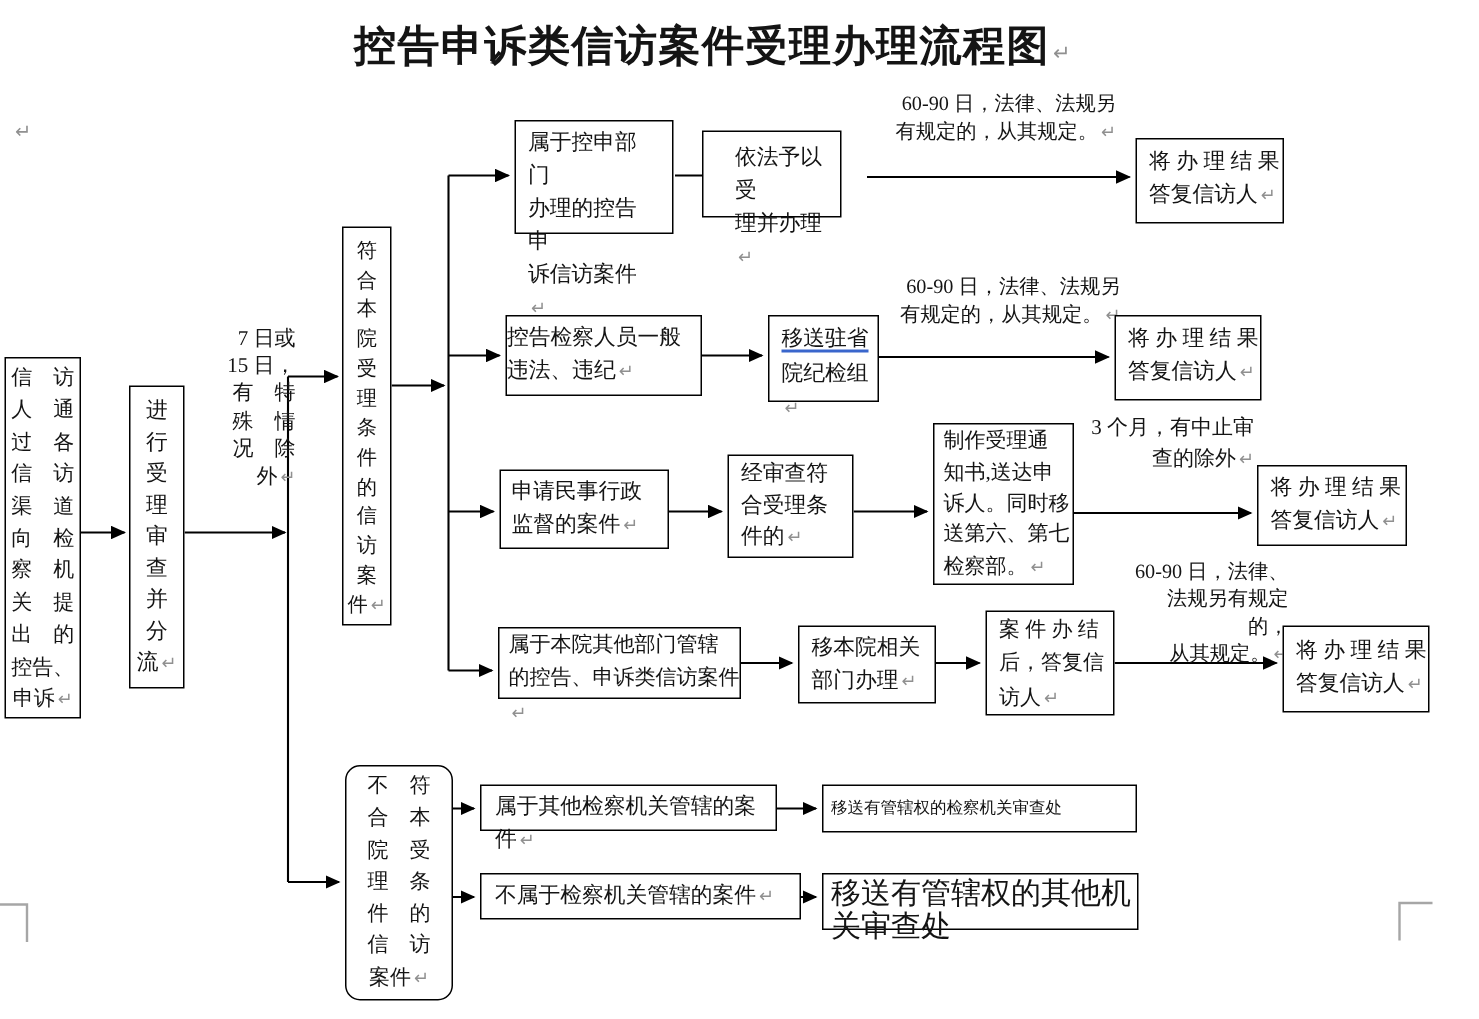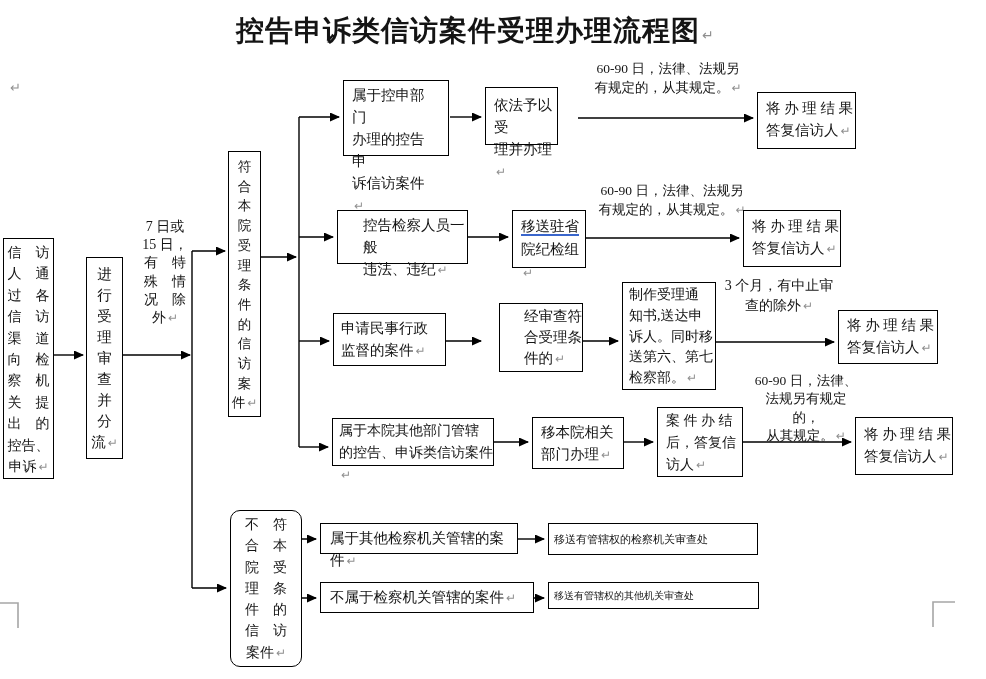--- a/index.html
+++ b/index.html
@@ -34,21 +34,21 @@
     line-height:22px;
     white-space:pre-line;
     text-align:left;
   }
   .lbl{
     position:absolute;
     box-sizing:border-box;
     font-size:13.5px;
     line-height:18.5px;
     white-space:pre-line;
-    text-align:center;
+    text-align:right;
   }
   .vert{text-align:center;}
   .ret{
     color:var(--mark);
     font-size:12px;
     margin-left:2px;
     white-space:nowrap;
   }
   .pilcrow{
     position:absolute;left:10px;top:80px;
@@ -156,38 +156,38 @@
 合　本
 院　受
 理　条
 件　的
 信　访
 案件</span><span class="ret">↵</span></div>
 
   <div class="node" style="left:343px;top:80px;width:106px;height:76px;padding:3px 16px 0 8px;"><span>属于控申部门
 办理的控告申
 诉信访案件</span><span class="ret">↵</span></div>
-  <div class="node" style="left:485px;top:87px;width:73px;height:58px;padding:6px 0 0 8px;"><span>依法予以受
+  <div class="node" style="left:468px;top:87px;width:93px;height:58px;padding:6px 0 0 21px;"><span>依法予以受
 理并办理</span><span class="ret">↵</span></div>
   <div class="lbl" style="left:592px;top:60px;width:152px;"><span>60-90 日，法律、法规另
 有规定的，从其规定。</span><span class="ret">↵</span></div>
   <div class="node" style="left:757px;top:92px;width:99px;height:57px;padding:4px 0 0 8px;"><span>将 办 理 结 果
 答复信访人</span><span class="ret">↵</span></div>
 
-  <div class="node" style="left:337px;top:210px;width:131px;height:54px;padding:3px 0 0 25px;"><span>控告检察人员一般
+  <div class="node" style="left:337px;top:210px;width:131px;height:54px;padding:3px 0 0 0;"><span>控告检察人员一般
 违法、违纪</span><span class="ret">↵</span></div>
   <div class="node" style="left:512px;top:210px;width:74px;height:58px;padding:4px 0 0 8px;line-height:23px;"><span class="ub">移送驻省</span><br><span>院纪检组</span><span class="ret">↵</span></div>
   <div class="lbl" style="left:597px;top:182px;width:150px;"><span>60-90 日，法律、法规另
 有规定的，从其规定。</span><span class="ret">↵</span></div>
   <div class="node" style="left:743px;top:210px;width:98px;height:57px;padding:4px 0 0 8px;"><span>将 办 理 结 果
 答复信访人</span><span class="ret">↵</span></div>
 
   <div class="node" style="left:333px;top:313px;width:113px;height:53px;padding:3px 0 0 7px;"><span>申请民事行政
 监督的案件</span><span class="ret">↵</span></div>
-  <div class="node" style="left:485px;top:303px;width:84px;height:69px;padding:2px 0 0 24px;line-height:21px;margin-left:14px;"><span>经审查符
+  <div class="node" style="left:485px;top:303px;width:84px;height:69px;padding:2px 0 0 8px;line-height:21px;"><span>经审查符
 合受理条
 件的</span><span class="ret">↵</span></div>
   <div class="node" style="left:622px;top:282px;width:94px;height:108px;padding:2px 0 0 6px;font-size:14px;line-height:20.8px;"><span>制作受理通
 知书,送达申
 诉人。同时移
 送第六、第七
 检察部。</span><span class="ret">↵</span></div>
   <div class="lbl" style="left:722px;top:276px;width:114px;font-size:14px;line-height:20px;"><span>3 个月，有中止审
 查的除外</span><span class="ret">↵</span></div>
   <div class="node" style="left:838px;top:310px;width:100px;height:54px;padding:3px 0 0 8px;"><span>将 办 理 结 果
@@ -203,15 +203,15 @@
   <div class="lbl" style="left:753px;top:372px;width:106px;line-height:18.3px;"><span>60-90 日，法律、
 法规另有规定的，
 从其规定。</span><span class="ret">↵</span></div>
   <div class="node" style="left:855px;top:417px;width:98px;height:58px;padding:5px 0 0 8px;"><span>将 办 理 结 果
 答复信访人</span><span class="ret">↵</span></div>
 
   <div class="node" style="left:320px;top:523px;width:198px;height:31px;padding:3px 0 0 9px;"><span>属于其他检察机关管辖的案件</span><span class="ret">↵</span></div>
   <div class="node" style="left:548px;top:523px;width:210px;height:32px;padding:4px 0 0 5px;font-size:11px;"><span>移送有管辖权的检察机关审查处</span></div>
 
   <div class="node" style="left:320px;top:582px;width:214px;height:31px;padding:3px 0 0 9px;"><span>不属于检察机关管辖的案件</span><span class="ret">↵</span></div>
-  <div class="node" style="left:548px;top:582px;width:211px;height:27px;padding:2px 0 0 5px;font-size:10px;"><span>移送有管辖权的其他机关审查处</span></div>
+  <div class="node" style="left:548px;top:582px;width:211px;height:38px;padding:2px 0 0 5px;font-size:20px;"><span>移送有管辖权的其他机关审查处</span></div>
 
 </div>
 
 </body></html>

